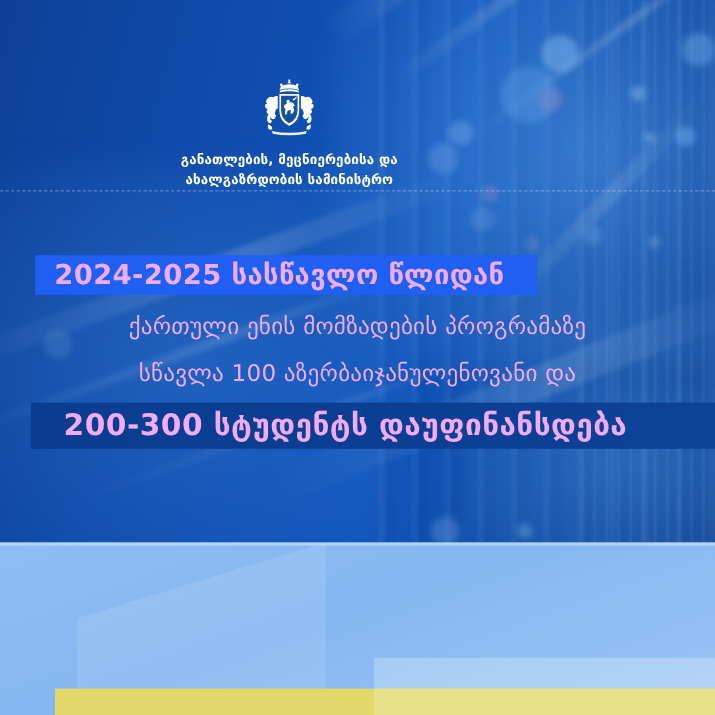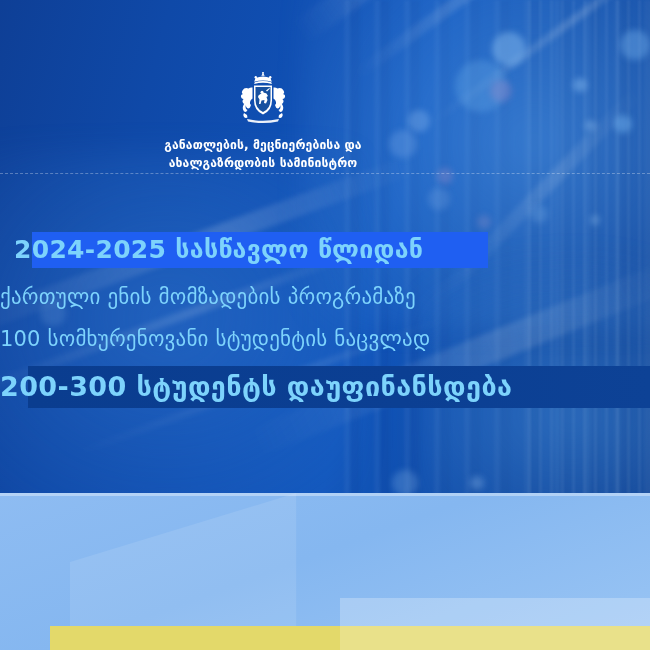--- a/index.html
+++ b/index.html
@@ -155,21 +155,22 @@
     text-align: center;
   }
 
   
   .headline-block {
     position: absolute;
     left: 0; top: 232px;
     width: 650px;
   }
   .line {
-    color: #7dd3fc;
+    color: #f0abfc;
+    text-align: center;
     line-height: 1.0;
     white-space: nowrap;
   }
   .line-kicker {
     position: relative;
     display: block;
     height: 36px;
     font-size: 25px;
     font-weight: 700;
     letter-spacing: .3px;
@@ -344,22 +345,22 @@
 
   <div class="headline-block">
 
     <div class="line line-kicker">
       <span class="kicker-band"></span>
       <span class="kicker-text">2024-2025 სასწავლო წლიდან</span>
     </div>
 
     <div class="line line-body l1">ქართული ენის მომზადების პროგრამაზე</div>
 
-
-    <div class="line line-body l3">100 სომხურენოვანი სტუდენტის ნაცვლად</div>
+    <div class="line line-body l2">სწავლა 100 აზერბაიჯანულენოვანი და</div>
+
 
     <div class="line line-final">
       <span class="final-band"></span>
       <span class="final-text">200-300 სტუდენტს დაუფინანსდება</span>
     </div>
 
   </div>
 
   <div class="bottom-panel">
     <div class="bp-shape-3"></div>

